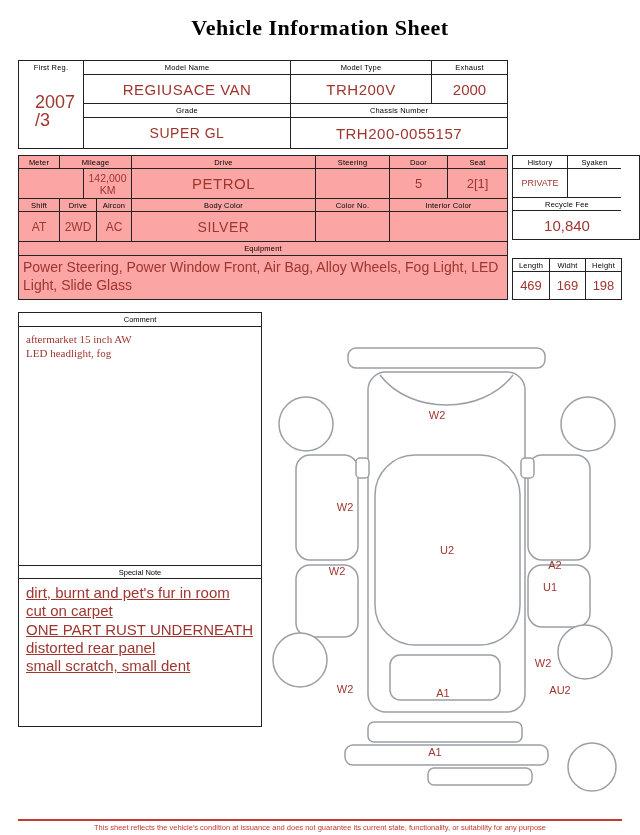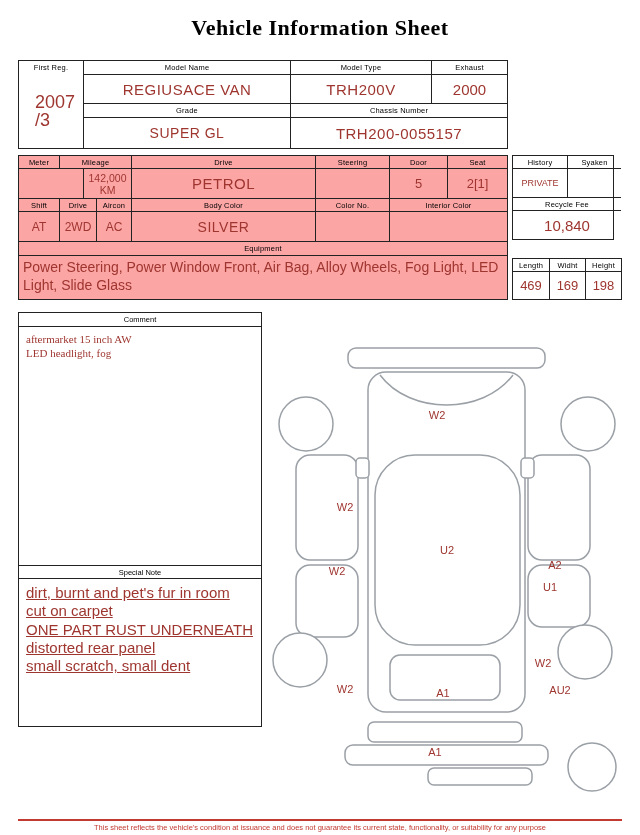--- a/index.html
+++ b/index.html
@@ -33,21 +33,21 @@
   .firstreg .vwrap { align-items:flex-start; padding-left:8px; line-height:1.02; }
   .condition .vwrap { align-items:center; }
 
   .t2l { position:absolute; left:18px; top:155px; width:490px; height:145px; border:1px solid var(--border); background:#fca5a5; }
   .band { display:grid; border-bottom:1px solid var(--border); }
   .band1 { grid-template-columns:40px 72px 184px 74px 58px 60px; grid-template-rows:13px 29px; }
   .band2 { grid-template-columns:40px 37px 35px 184px 74px 118px; grid-template-rows:13px 29px; }
   .eq-hdr { height:14px; border-bottom:1px solid var(--border); display:flex; align-items:center; justify-content:center; }
   .eq-val { padding:2px 4px; font-size:14px; line-height:1.3; color:var(--red); text-align:left; }
 
-  .t2r { left:512px; top:155px; width:102px; grid-template-columns:54px 54px; grid-template-rows:13px 29px 13px 28px; }
+  .t2r { left:512px; top:155px; width:128px; grid-template-columns:54px 54px; grid-template-rows:13px 29px 13px 28px; }
   .lwh { left:512px; top:258px; width:110px; grid-template-columns:36px 36px 36px; grid-template-rows:13px 27px; }
 
   .panel { position:absolute; left:18px; top:312px; width:244px; height:415px; border:1px solid var(--border);
            display:flex; flex-direction:column; background:#fff; }
   .panel-hdr { flex:0 0 14px; border-bottom:1px solid var(--border); display:flex; align-items:center; justify-content:center; font-size:7.5px; color:#000; }
   .note-hdr { border-top:1px solid var(--border); }
   .comment-body { flex:0 0 238px; padding:5px 7px; font-size:11px; line-height:1.3; color:var(--red);font-family:Liberation Serif, serif; }
   .note-body { flex:1; padding:5px 7px; font-size:15px; line-height:1.22; color:var(--red);text-decoration:underline; }
 
   .diagram { position:absolute; left:265px; top:325px; width:360px; height:480px; }

